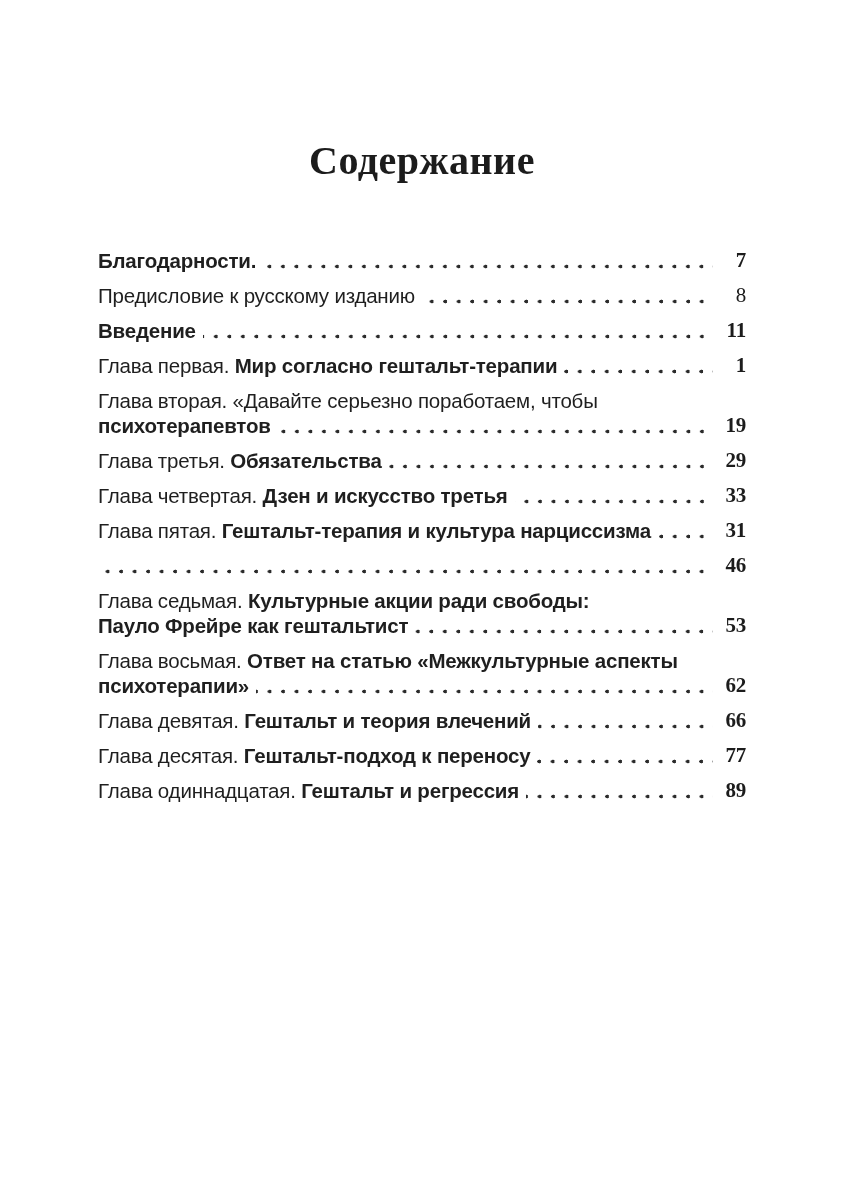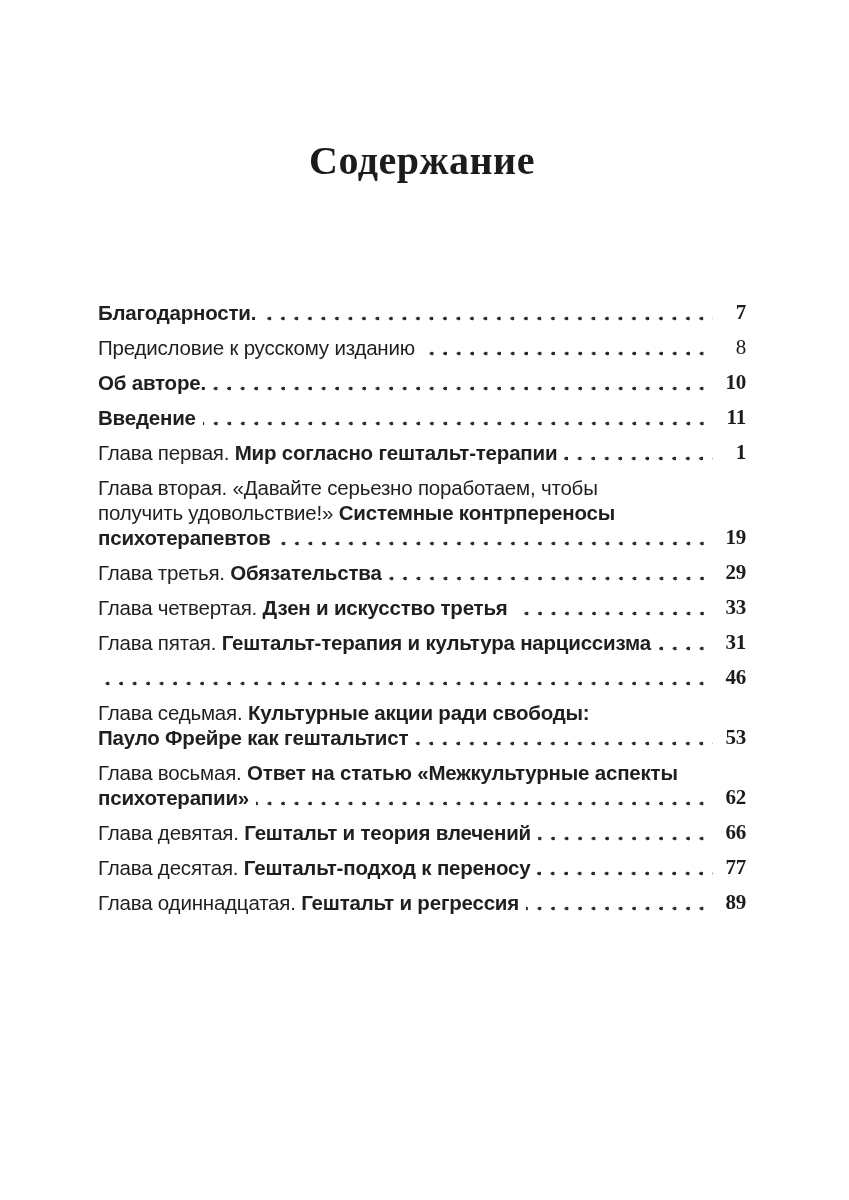--- a/index.html
+++ b/index.html
@@ -24,21 +24,21 @@
     font-family: "Liberation Serif", serif;
     font-weight: 700;
     font-size: 40px;
     line-height: 46px;
     text-align: center;
     letter-spacing: 0.5px;
     color: #1c1c1c;
   }
   .toc {
     display: block;
-    margin-top: 116px;
+    margin-top: 64px;
     font-size: 20.5px;
     letter-spacing: -0.2px;
   }
   .entry {
     margin: 0 0 10px 0;
     line-height: 25px;
   }
   .line { display: block; }
   .row {
     display: flex;
@@ -87,42 +87,34 @@
       </div>
       <div class="entry">
         <div class="row">
           <span class="line-text"><span class="r">Предисловие к русскому изданию</span></span>
           <span class="dots"></span>
           <span class="num">8</span>
         </div>
       </div>
       <div class="entry">
         <div class="row">
-          <span class="line-text"><span class="b">Об авторе.</span></span>
-          <span class="dots"></span>
-          <span class="num b">10</span>
-        </div>
-      </div>
-      <div class="entry">
-        <div class="row">
           <span class="line-text"><span class="b">Введение</span></span>
           <span class="dots"></span>
           <span class="num b">11</span>
         </div>
       </div>
       <div class="entry">
         <div class="row">
           <span class="line-text"><span class="r">Глава первая. </span><span class="b">Мир согласно гештальт-терапии</span></span>
           <span class="dots"></span>
           <span class="num b">1</span>
         </div>
       </div>
       <div class="entry">
         <div class="line"><span class="r">Глава вторая. «Давайте серьезно поработаем, чтобы</span></div>
-        <div class="line"><span class="r">получить удовольствие!» </span><span class="b">Системные контрпереносы</span></div>
         <div class="row">
           <span class="line-text"><span class="b">психотерапевтов</span></span>
           <span class="dots"></span>
           <span class="num b">19</span>
         </div>
       </div>
       <div class="entry">
         <div class="row">
           <span class="line-text"><span class="r">Глава третья. </span><span class="b">Обязательства</span></span>
           <span class="dots"></span>

